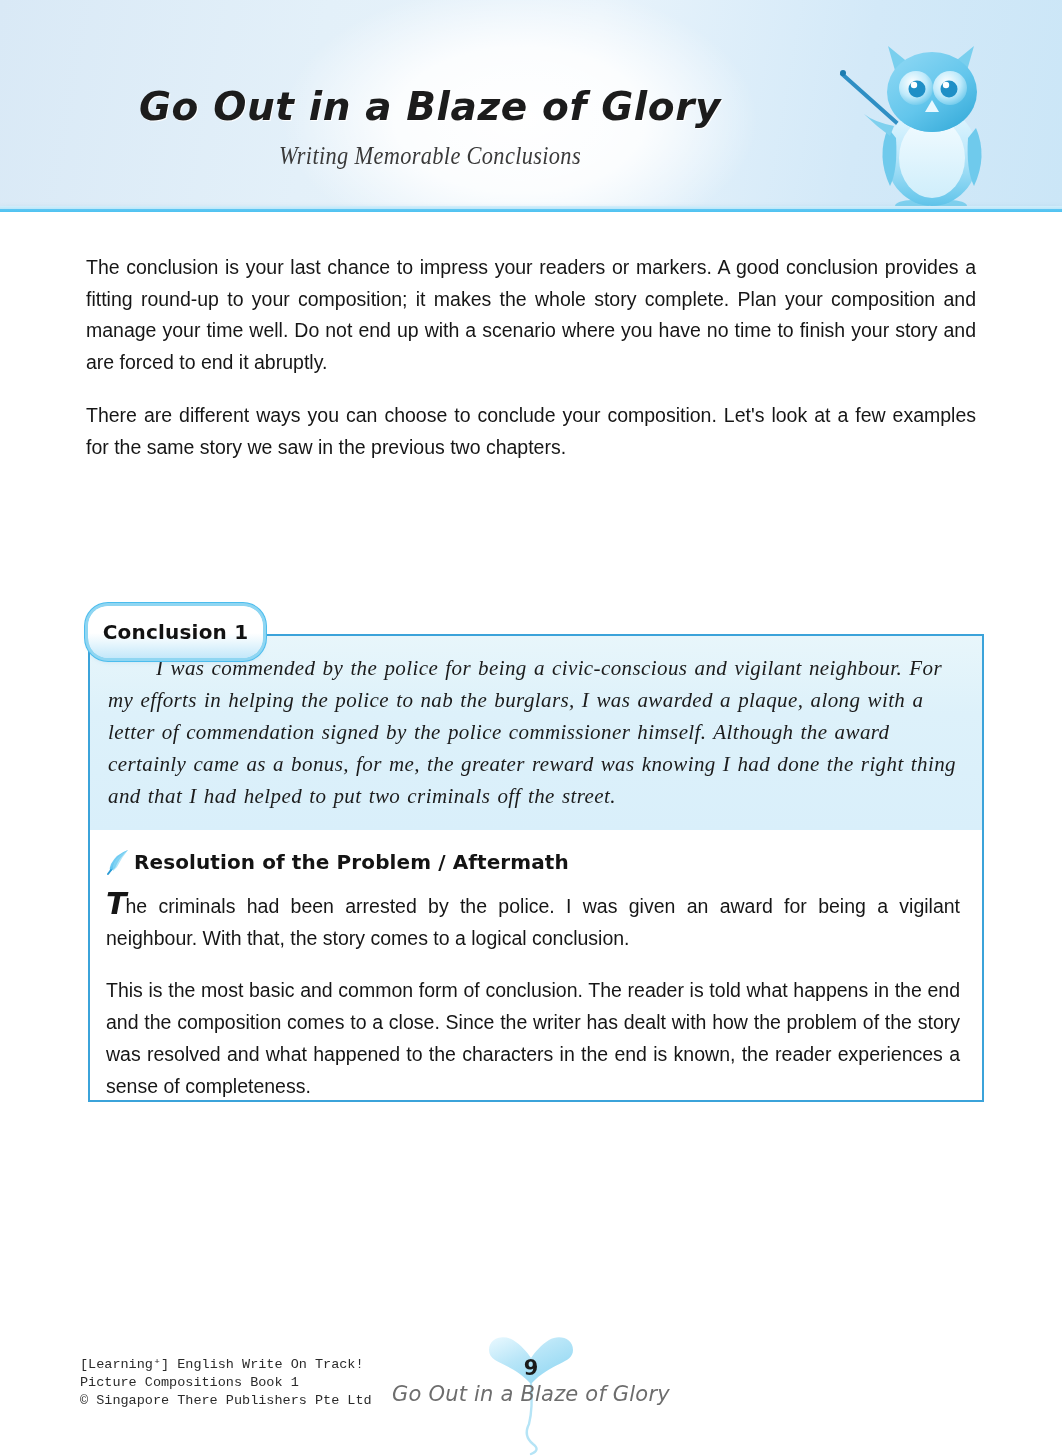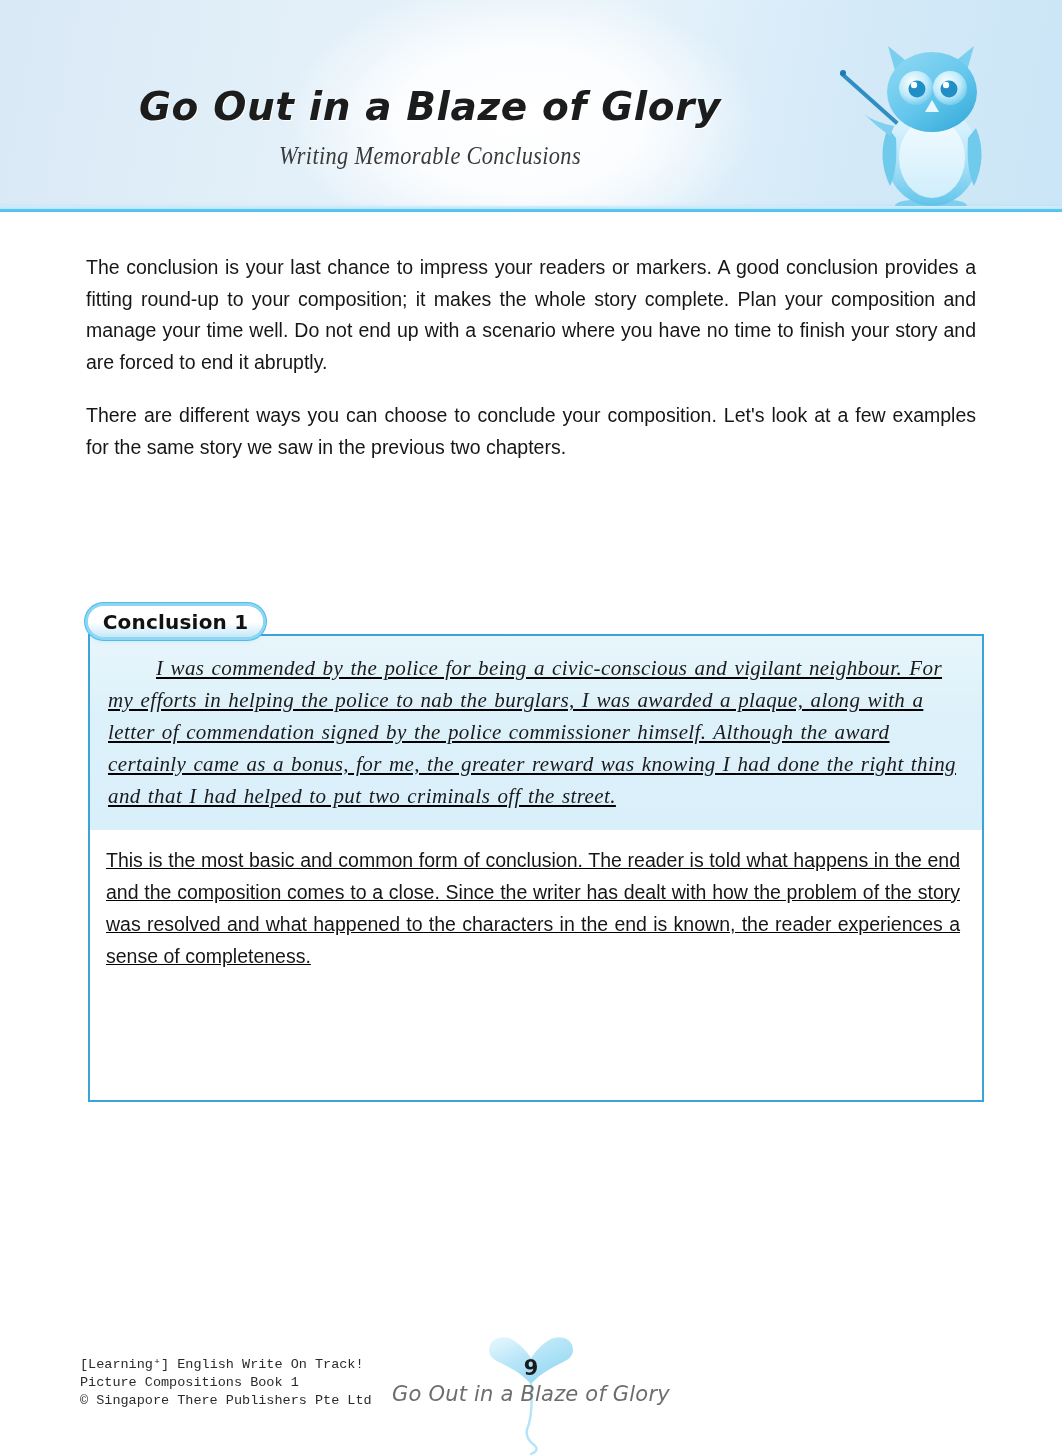--- a/index.html
+++ b/index.html
@@ -103,21 +103,21 @@
     font-family: "DejaVu Sans", sans-serif;
     line-height: 0;
     vertical-align: -1px;
     letter-spacing: -1px;
   }
   .concl-tab-inner {
     position: absolute;
     left: 88px;
     top: 606px;
     width: 175px;
-    height: 31px;
+    height: 52px;
     border-radius: 20px;
     background:
       linear-gradient(180deg, #ffffff 0%, #ffffff 52%, #eaf7fd 70%, #c4e8fa 100%);
     box-sizing: border-box;
     z-index: 5;
     display: flex;
     align-items: center;
     justify-content: center;
     box-shadow:
       0 0 0 3px #8fd6f2,
@@ -136,21 +136,20 @@
   .concl-box {
     position: absolute;
     left: 88px;
     top: 634px;
     width: 896px;
     height: 468px;
     box-sizing: border-box;
     border: 2px solid #3ba3da;
     background: #ffffff;
     z-index: 2;
-    text-decoration: underline;
   }
   .hand-panel {
     background: linear-gradient(180deg, #e8f6fb 0%, #ddf1fa 40%, #d9effa 100%);
     padding: 16px 20px 18px 18px;
     box-sizing: border-box;
   }
   .hand-text {
     font-family: "Liberation Serif", serif;
     font-style: italic;
     font-size: 21px;
@@ -314,20 +313,36 @@
 <div class="content">
   <p class="body-text">The conclusion is your last chance to impress your readers or markers. A good conclusion provides a fitting round-up to your composition; it makes the whole story complete. Plan your composition and manage your time well. Do not end up with a scenario where you have no time to finish your story and are forced to end it abruptly.</p>
   <p class="body-text last">There are different ways you can choose to conclude your composition. Let's look at a few examples for the same story we saw in the previous two chapters.</p>
 </div>
 
 <div class="concl-box">
   <div class="hand-panel">
     <p class="hand-text">I was commended by the police for being a civic-conscious and vigilant neighbour. For my efforts in helping the police to nab the burglars, I was awarded a plaque, along with a letter of commendation signed by the police commissioner himself. Although the award certainly came as a bonus, for me, the greater reward was knowing I had done the right thing and that I had helped to put two criminals off the street.</p>
   </div>
   <div class="sub-section">
+    <div class="sub-head">
+      <svg class="quill-icon" viewBox="0 0 26 28">
+        <defs>
+          <linearGradient id="qG" x1="0" y1="0" x2="1" y2="1">
+            <stop offset="0%" stop-color="#bfeafc"></stop>
+            <stop offset="55%" stop-color="#4cbdee"></stop>
+            <stop offset="100%" stop-color="#1b92cd"></stop>
+          </linearGradient>
+        </defs>
+        <path d="M22 2 Q10 6 5 16 Q3 20 4 24 L9 20 Q13 10 22 2 Z" fill="url(#qG)"></path>
+        <path d="M22 2 Q16 9 11 19 L7 23 Q6 19 8 15 Q13 6 22 2 Z" fill="#8fd8f4" opacity="0.7"></path>
+        <path d="M5 22 L2 26" stroke="#2a9ad4" stroke-width="2" stroke-linecap="round"></path>
+      </svg>
+      <span class="sub-head-label">Resolution of the Problem / Aftermath</span>
+    </div>
+    <p class="body-text"><span class="dropcap">T</span><span>he criminals had been arrested by the police. I was given an award for being a vigilant neighbour. With that, the story comes to a logical conclusion.</span></p>
     <p class="body-text last">This is the most basic and common form of conclusion. The reader is told what happens in the end and the composition comes to a close. Since the writer has dealt with how the problem of the story was resolved and what happened to the characters in the end is known, the reader experiences a sense of completeness.</p>
   </div>
 </div>
 
 <div class="concl-tab-inner">
   <span class="concl-tab-label">Conclusion 1</span>
 </div>
 
 <div class="footer-left">
   <div>[Learning⁺] English Write On Track!</div>

